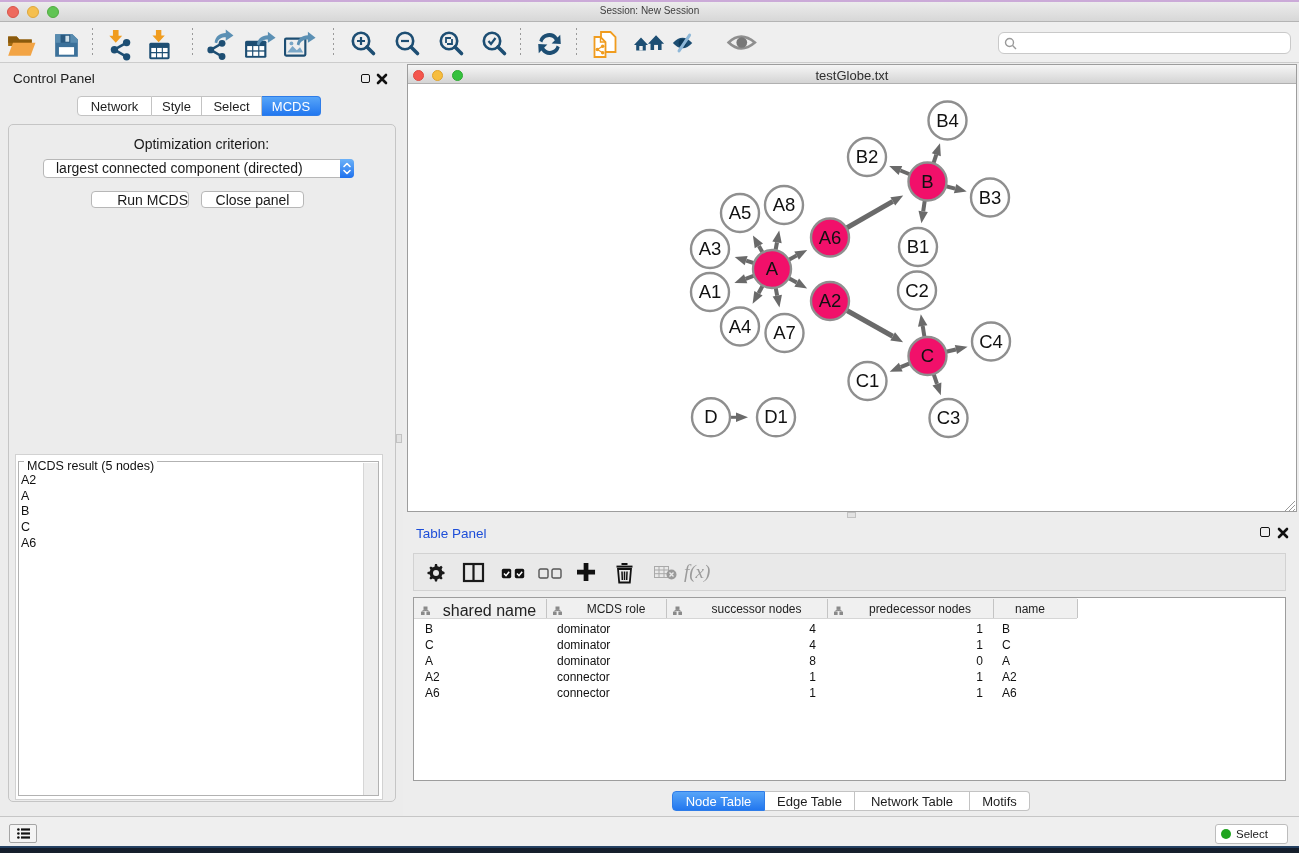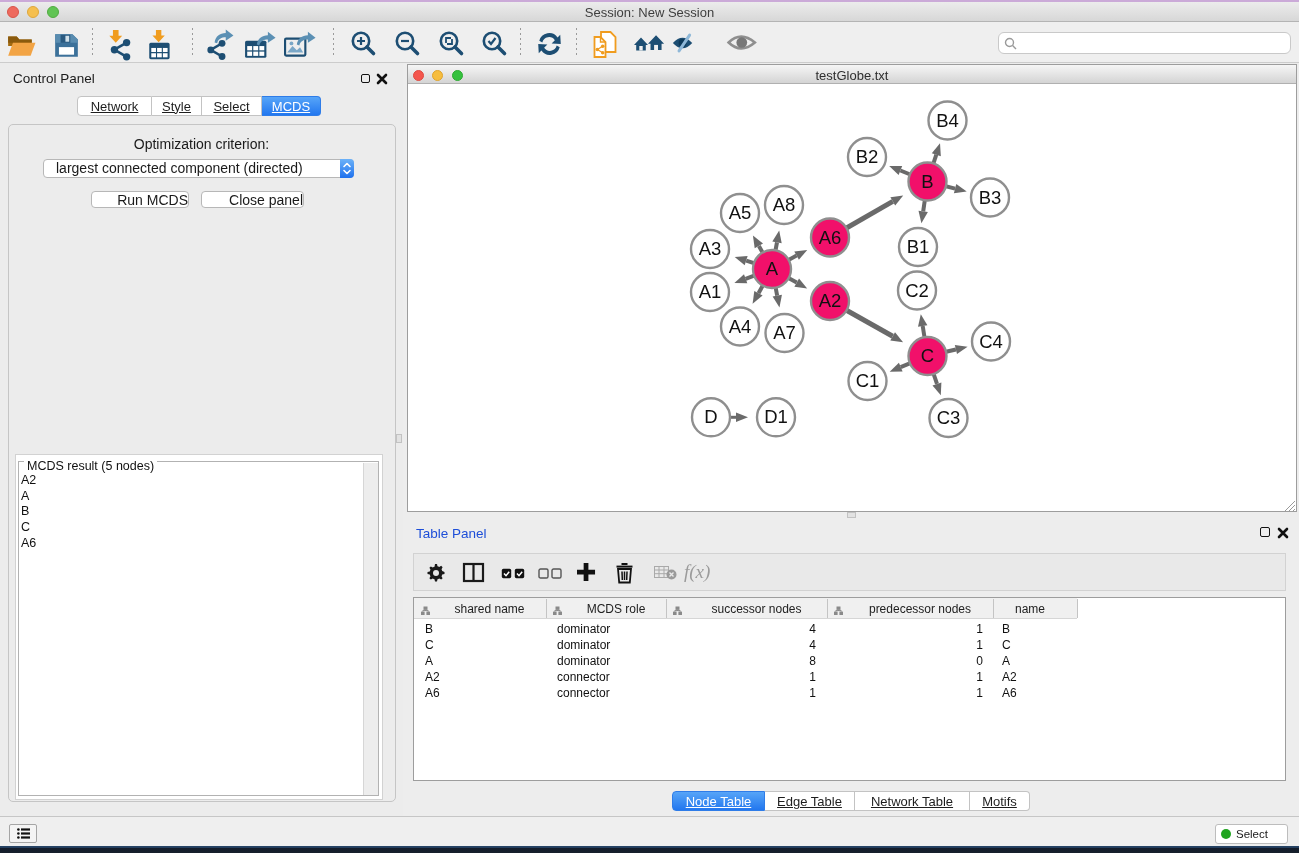--- a/index.html
+++ b/index.html
@@ -1,37 +1,37 @@
 <!DOCTYPE html>
 <html><head><meta charset="utf-8">
 <style>
 *{margin:0;padding:0;box-sizing:border-box;}
 html,body{width:1299px;height:853px;overflow:hidden;font-family:"Liberation Sans",sans-serif;}
 body{position:relative;background:#ececec;}
 .abs{position:absolute;}
 svg{display:block;overflow:visible;}
 .seg{display:flex;font-size:13px;color:#1d1d1d;}
-.seg>div{background:#fff;border:1px solid #c3c3c3;border-left:none;display:flex;align-items:center;justify-content:center;white-space:nowrap;text-decoration:underline;}
+.seg>div{background:#fff;border:1px solid #c3c3c3;border-left:none;display:flex;align-items:center;justify-content:center;white-space:nowrap;}
 .seg>div:first-child{border-left:1px solid #c3c3c3;border-radius:4px 0 0 4px;}
 .seg>div:last-child{border-radius:0 4px 4px 0;}
 .seg>div.on{background:linear-gradient(#57a5f8,#2277ef);border-color:#2e7ce8;color:#fff;}
 </style></head>
 <body>
 
 <div class="abs" style="left:0;top:0;width:1299px;height:2px;background:#cbaad8;"></div>
 <div class="abs" style="left:0;top:845px;width:1299px;height:8px;background:linear-gradient(#2c4a66,#131c2b 40%,#17202c);"></div>
 <div class="abs" style="left:0;top:846px;width:1299px;height:2px;background:#2a4a70;opacity:.7"></div>
 
 <div class="abs" style="left:0;top:2px;width:1299px;height:843px;background:#ededed;"></div>
 
 <div class="abs" style="left:0;top:2px;width:1299px;height:20px;background:linear-gradient(#ececec,#d7d7d7);border-bottom:1px solid #b4b4b4;"></div>
 <div class="abs" style="left:7px;top:6px;width:12px;height:12px;border-radius:50%;background:#ee6a5e;border:1px solid #d8554a;"></div>
 <div class="abs" style="left:27px;top:6px;width:12px;height:12px;border-radius:50%;background:#f5bf4f;border:1px solid #dfa73b;"></div>
 <div class="abs" style="left:47px;top:6px;width:12px;height:12px;border-radius:50%;background:#61c454;border:1px solid #52ab41;"></div>
-<div class="abs" style="left:0;top:5px;width:1299px;text-align:center;font-size:13px;color:#3e3e3e;">Session: New Session</div>
+<div class="abs" style="left:0;top:5px;width:1299px;text-align:center;font-size:10px;color:#3e3e3e;">Session: New Session</div>
 
 <div class="abs" style="left:0;top:22px;width:1299px;height:41px;background:#efefef;border-bottom:1px solid #cccccc;"></div>
 <div class="abs" id="toolbar-icons" style="left:0;top:22px;width:1299px;height:40px;">
 <svg class="abs" style="left:6px;top:11px;" width="30" height="25" viewBox="0 0 28 23">
 <path d="M2 3 h8 l2.5 3 H24 v6 H2 z" fill="#a36a10"></path>
 <path d="M2 3 h8 l2.5 3 H24 v3 H2 z" fill="#8a5a0d"></path>
 <path d="M6.5 9 H27.5 L23 21 H2 z" fill="#f2a445"></path>
 </svg>
 <svg class="abs" style="left:53px;top:10px;" width="27" height="27" viewBox="0 0 25 25">
 <path d="M2 2 H18 L23 7 V23 H2 z" fill="#3c719a"></path>
@@ -183,21 +183,21 @@
 
 <div class="abs" style="left:43px;top:159px;width:311px;height:19px;background:#fff;border:1px solid #b7b7b7;border-radius:4px;"></div>
 <div class="abs" style="left:56px;top:160px;font-size:14px;color:#1a1a1a;">largest connected component (directed)</div>
 <div class="abs" style="left:340px;top:159px;width:14px;height:19px;background:linear-gradient(#6cb2f8,#1f71ee);border-radius:0 4px 4px 0;"></div>
 <svg class="abs" style="left:342px;top:162px;" width="10" height="13" viewBox="0 0 10 13">
     <path d="M2 4.5 L5 1.5 L8 4.5" fill="none" stroke="#fff" stroke-width="1.6" stroke-linejoin="round" stroke-linecap="round"></path>
     <path d="M2 8.5 L5 11.5 L8 8.5" fill="none" stroke="#fff" stroke-width="1.6" stroke-linejoin="round" stroke-linecap="round"></path>
   </svg>
 
 <div class="abs" style="left:91px;top:191px;width:98px;height:17px;background:#fff;border:1px solid #b7b7b7;border-radius:4px;text-align:right;font-size:14px;color:#1a1a1a;line-height:16px;">Run MCDS</div>
-<div class="abs" style="left:201px;top:191px;width:103px;height:17px;background:#fff;border:1px solid #b7b7b7;border-radius:4px;text-align:right;font-size:14px;color:#1a1a1a;line-height:16px;">Close panel</div>
+<div class="abs" style="left:201px;top:191px;width:103px;height:17px;background:#fff;border:1px solid #b7b7b7;border-radius:4px;text-align:center;font-size:14px;color:#1a1a1a;line-height:16px;">Close panel</div>
 
 <div class="abs" style="left:15px;top:454px;width:368px;height:346px;background:#fff;border:1px solid #d2d2d2;"></div>
 <div class="abs" style="left:18px;top:461px;width:361px;height:335px;border:1px solid #b2b2b2;"></div>
 <div class="abs" style="left:24px;top:455px;background:#fff;padding:4px 3px;font-size:12.5px;color:#111;">MCDS result (5 nodes)</div>
 <div class="abs" style="left:363px;top:463px;width:15px;height:332px;background:#ededed;border-left:1px solid #d6d6d6;"></div>
 <div class="abs" style="left:21px;top:473px;font-size:12.5px;color:#111;line-height:15.7px;">A2<br>A<br>B<br>C<br>A6</div>
 
 <div class="abs" style="left:9px;top:824px;width:28px;height:19px;background:#f4f4f4;border:1px solid #a5a5a5;border-radius:2px;"></div>
 <svg class="abs" style="left:17px;top:828px;" width="13" height="11" viewBox="0 0 13 11">
     <circle cx="1.4" cy="1.5" r="1.3" fill="#111"></circle>
@@ -363,21 +363,21 @@
 </div>
 
 <div class="abs" style="left:413px;top:597px;width:873px;height:184px;background:#fff;border:1px solid #9d9d9d;"></div>
 <div class="abs" style="left:414px;top:598px;width:663px;height:21px;background:#f0f0f0;border-bottom:1px solid #d6d6d6;"></div>
 <svg class="abs" style="left:421px;top:606px;" width="9" height="9" viewBox="0 0 9 9">
     <rect x="2.5" y="0.5" width="4" height="3.4" fill="#8a8a8a"></rect>
     <rect x="0" y="5.6" width="3.6" height="3.4" fill="#8a8a8a"></rect>
     <rect x="5.4" y="5.6" width="3.6" height="3.4" fill="#8a8a8a"></rect>
     <path d="M4.5 4 v1 M1.8 5.6 v-1 h5.4 v1" stroke="#8a8a8a" fill="none"></path>
   </svg>
-<div class="abs" style="left:436px;top:602px;width:107px;text-align:center;font-size:12px;color:#222;">shared name</div>
+<div class="abs" style="left:436px;top:602px;width:107px;text-align:center;font-size:16px;color:#222;">shared name</div>
 <svg class="abs" style="left:553px;top:606px;" width="9" height="9" viewBox="0 0 9 9">
     <rect x="2.5" y="0.5" width="4" height="3.4" fill="#8a8a8a"></rect>
     <rect x="0" y="5.6" width="3.6" height="3.4" fill="#8a8a8a"></rect>
     <rect x="5.4" y="5.6" width="3.6" height="3.4" fill="#8a8a8a"></rect>
     <path d="M4.5 4 v1 M1.8 5.6 v-1 h5.4 v1" stroke="#8a8a8a" fill="none"></path>
   </svg>
 <div class="abs" style="left:568px;top:602px;width:96px;text-align:center;font-size:12px;color:#222;">MCDS role</div>
 <div class="abs" style="left:546px;top:599px;width:1px;height:19px;background:#c4c4c4;"></div>
 <svg class="abs" style="left:673px;top:606px;" width="9" height="9" viewBox="0 0 9 9">
     <rect x="2.5" y="0.5" width="4" height="3.4" fill="#8a8a8a"></rect>

